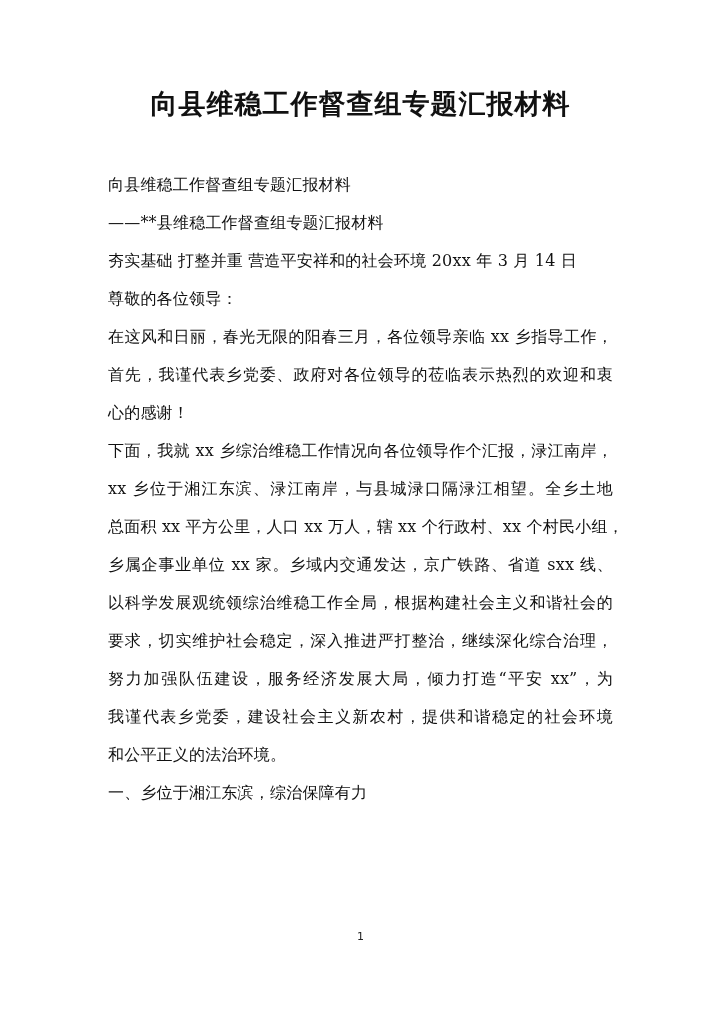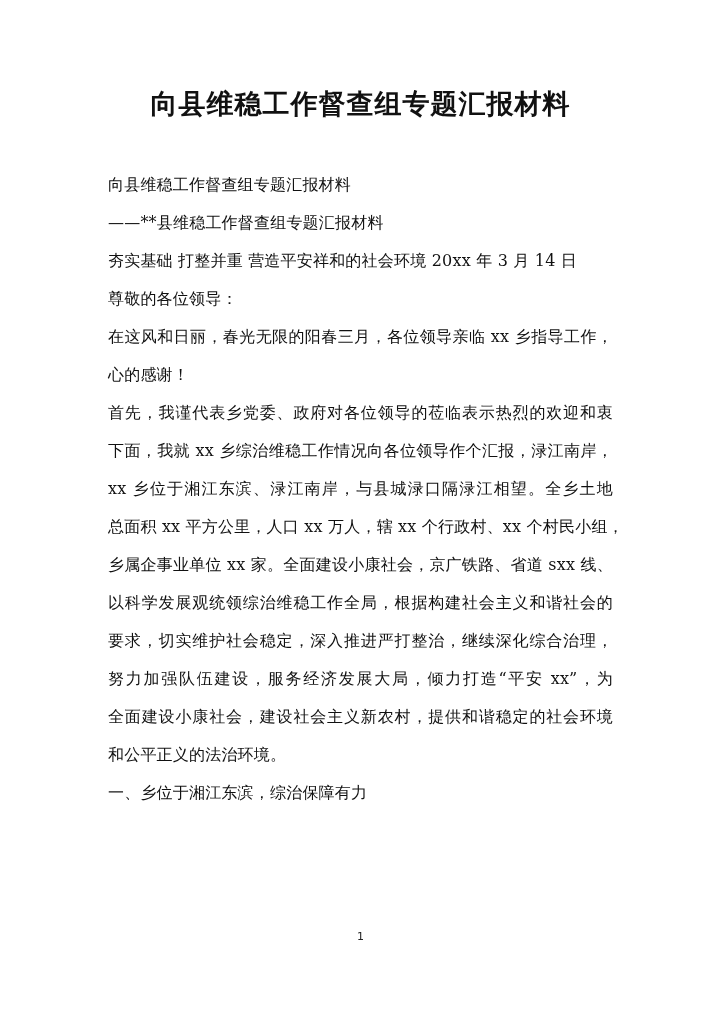--- a/index.html
+++ b/index.html
@@ -16,28 +16,28 @@
 
 <div class="page">
   <div class="title">向县维稳工作督查组专题汇报材料</div>
 
   <div class="body">
     <div class="line">向县维稳工作督查组专题汇报材料</div>
     <div class="line">——**县维稳工作督查组专题汇报材料</div>
     <div class="line">夯实基础 打整并重 营造平安祥和的社会环境 20xx 年 3 月 14 日</div>
     <div class="line">尊敬的各位领导：</div>
     <div class="line just">在这风和日丽，春光无限的阳春三月，各位领导亲临 xx 乡指导工作，</div>
+    <div class="line just">首先，我谨代表乡党委、政府对各位领导的莅临表示热烈的欢迎和衷</div>
     <div class="line">心的感谢！</div>
-    <div class="line just">首先，我谨代表乡党委、政府对各位领导的莅临表示热烈的欢迎和衷</div>
     <div class="line just">下面，我就 xx 乡综治维稳工作情况向各位领导作个汇报，渌江南岸，</div>
     <div class="line just">xx 乡位于湘江东滨、渌江南岸，与县城渌口隔渌江相望。全乡土地</div>
     <div class="line just">总面积 xx 平方公里，人口 xx 万人，辖 xx 个行政村、xx 个村民小组，</div>
-    <div class="line just">乡属企事业单位 xx 家。全面建设小康社会，京广铁路、省道 sxx 线、</div>
+    <div class="line just">乡属企事业单位 xx 家。乡域内交通发达，京广铁路、省道 sxx 线、</div>
     <div class="line just">以科学发展观统领综治维稳工作全局，根据构建社会主义和谐社会的</div>
     <div class="line just">要求，切实维护社会稳定，深入推进严打整治，继续深化综合治理，</div>
     <div class="line just">努力加强队伍建设，服务经济发展大局，倾力打造“平安 xx”，为</div>
-    <div class="line just">全面建设小康社会，建设社会主义新农村，提供和谐稳定的社会环境</div>
+    <div class="line just">我谨代表乡党委，建设社会主义新农村，提供和谐稳定的社会环境</div>
     <div class="line">和公平正义的法治环境。</div>
     <div class="line">一、乡位于湘江东滨，综治保障有力</div>
   </div>
 
   <div class="pnum">1</div>
 </div>
 
 </body></html>

